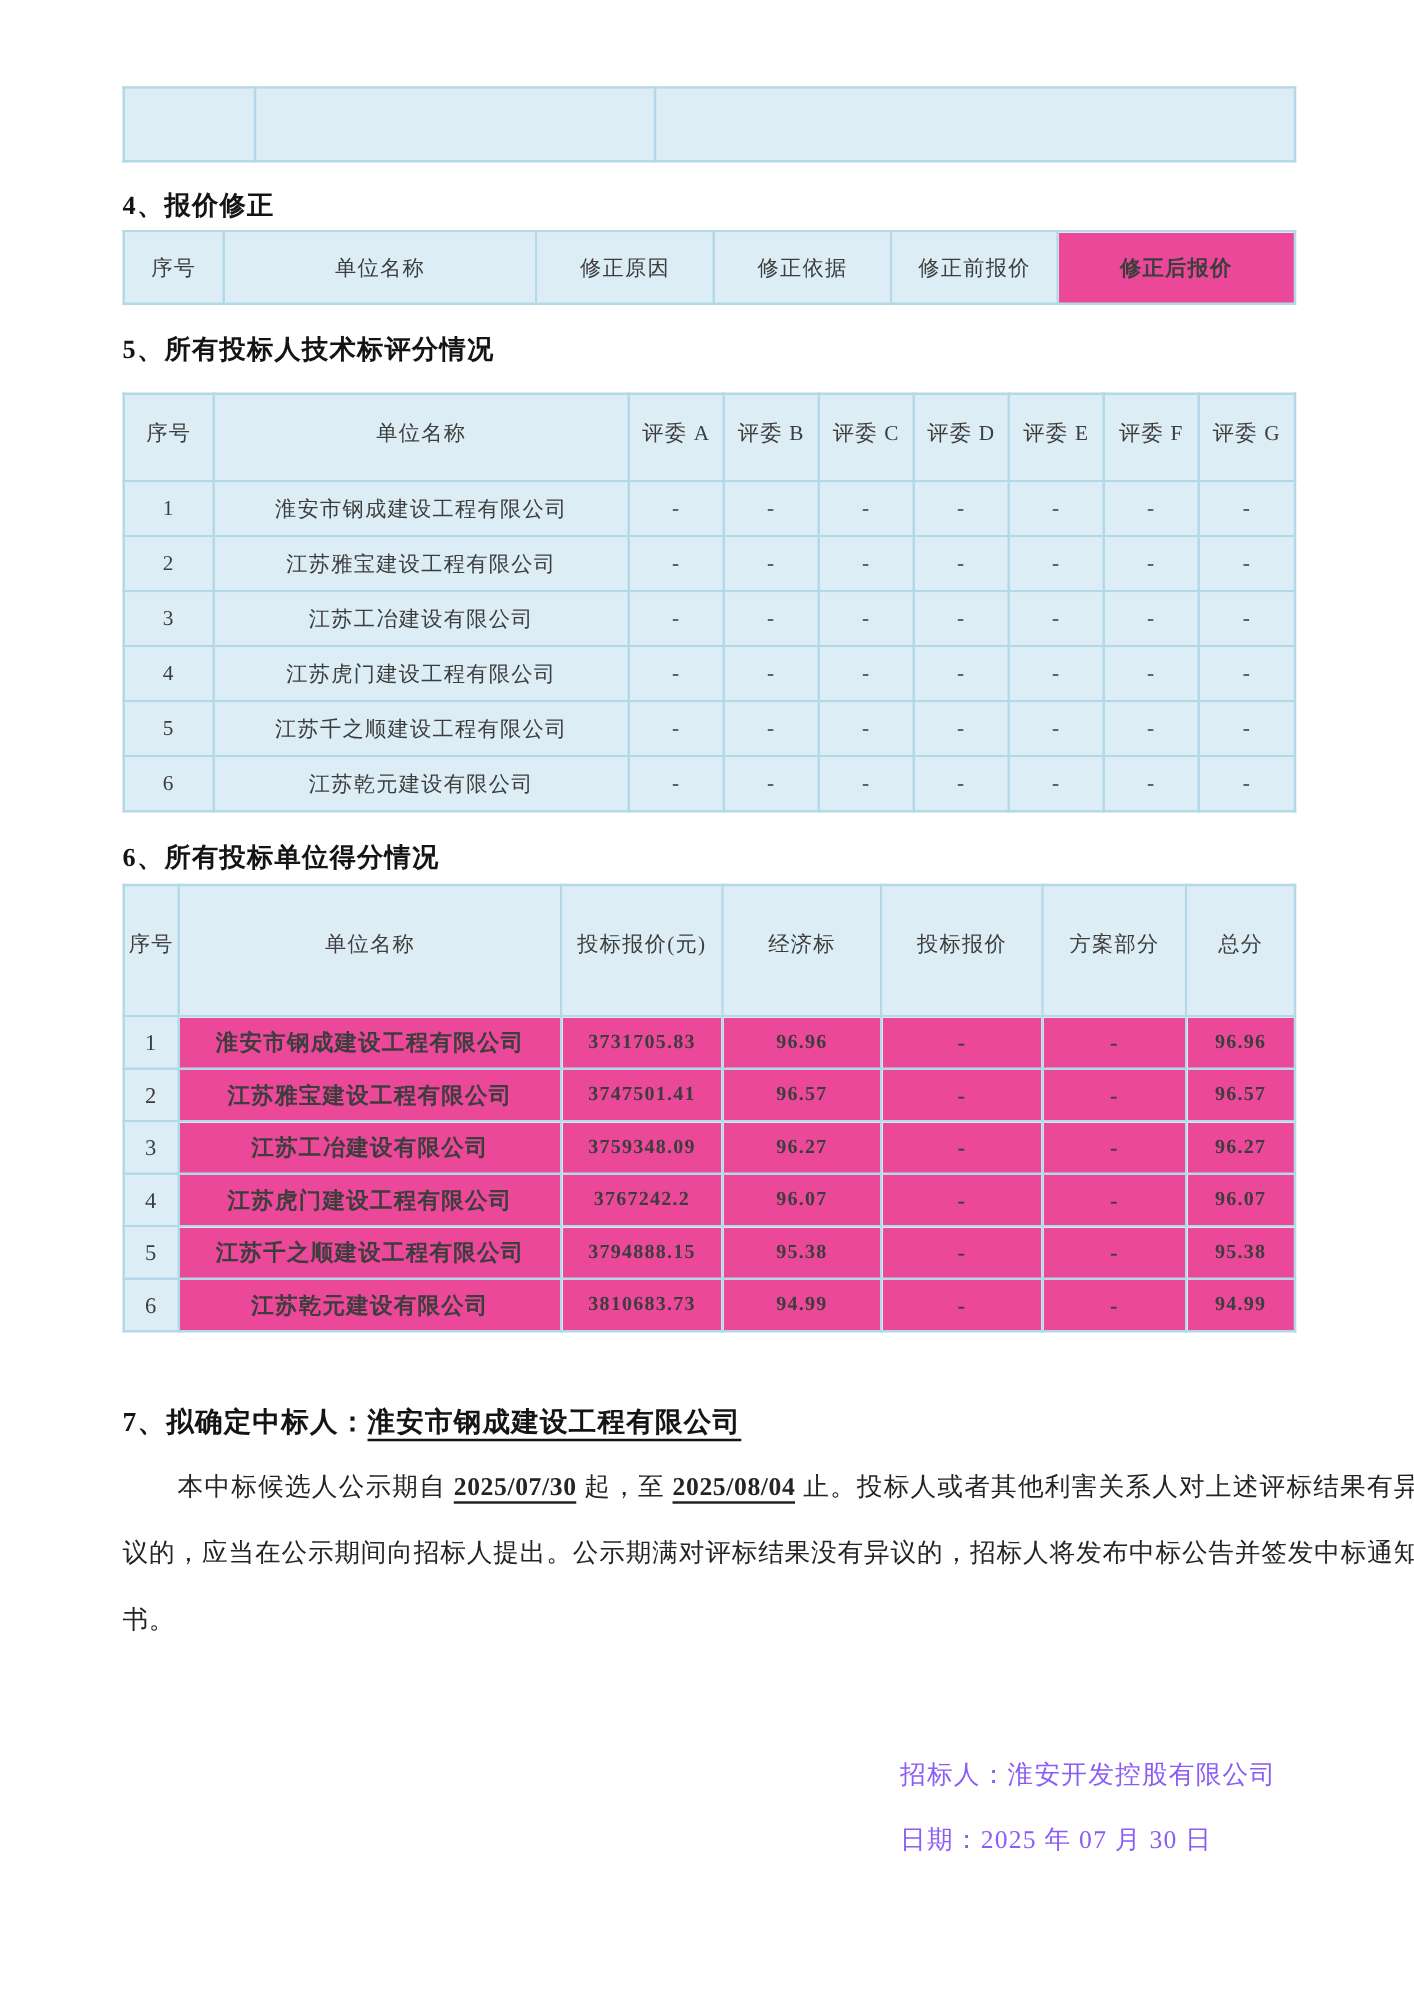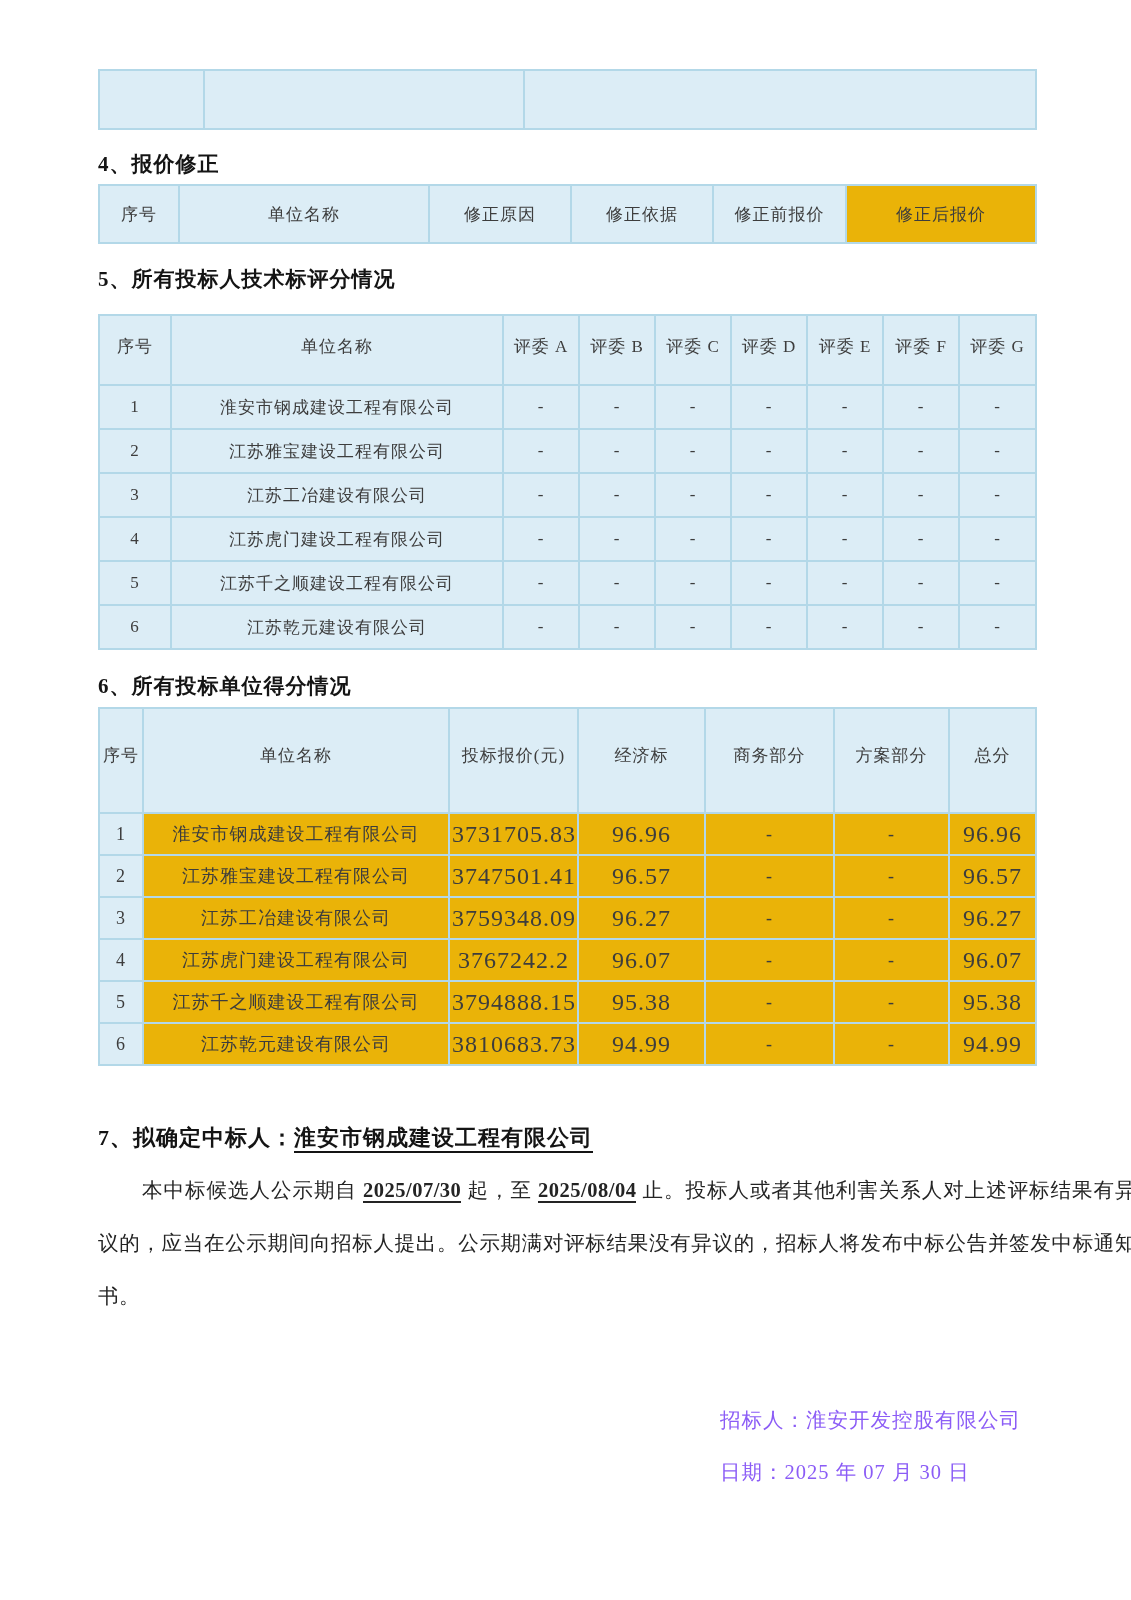--- a/index.html
+++ b/index.html
@@ -8,41 +8,41 @@
     font-family:"Liberation Serif","DejaVu Serif",serif; overflow:hidden;
   }
   .content { position:absolute; left:98px; top:0; width:1038px; }
 
   table { border-collapse:collapse; table-layout:fixed; width:937px; }
   td {
     border:2px solid #b3d8e8; background:#dcedf6; text-align:center;
     vertical-align:middle; color:#3d3d3d; font-size:17px;
     letter-spacing:1px; padding:0 2px; overflow:hidden;
   }
-  td.white { background:#eab308; }
+  td.white { background:#ec4899;font-weight:bold; }
 
   .top-table td { height:57px; }
 
   h2 {
     font-size:21px; font-weight:bold; color:#141414; letter-spacing:1px;
     margin:0; padding:0; line-height:28px;
   }
   .h4-heading { margin-top:20px; }
   .h5-heading { margin-top:21px; margin-bottom:21px; }
   .h6-heading { margin-top:22px; margin-bottom:7px; }
 
   .t4 { margin-top:6px; }
   .t4 td { height:56px; }
 
   .t5 td.hdr { height:60px; padding-bottom:8px; }
   .t5 td.row { height:42px; }
 
   .t6 td.hdr { height:93px; padding-bottom:10px; }
   .t6 td.row { height:40px; font-size:18px; }
-  .t6 td.num { font-size:24px; }
+  .t6 td.num { font-size:16px; }
 
   .h7-heading { margin-top:58px; font-size:22px; }
   .h7-heading .winner {
     border-bottom:2px solid #141414; padding-bottom:1px;
   }
 
   .notice {
     margin-top:12px; font-size:20.5px; color:#242424; line-height:53px;
     text-align:justify; text-indent:2.15em; letter-spacing:0.5px;
   }
@@ -203,21 +203,21 @@
           <col style="width:129px">
           <col style="width:115px">
           <col style="width:87px">
         </colgroup>
       <tbody>
           <tr>
         <td class="hdr">序号</td>
         <td class="hdr">单位名称</td>
         <td class="hdr">投标报价(元)</td>
         <td class="hdr">经济标</td>
-        <td class="hdr">商务部分</td>
+        <td class="hdr">投标报价</td>
         <td class="hdr">方案部分</td>
         <td class="hdr">总分</td>
       </tr>
       <tr>
         <td class="row">1</td>
         <td class="row white">淮安市钢成建设工程有限公司</td>
         <td class="row white num">3731705.83</td>
         <td class="row white num">96.96</td>
         <td class="row white">-</td>
         <td class="row white">-</td>

